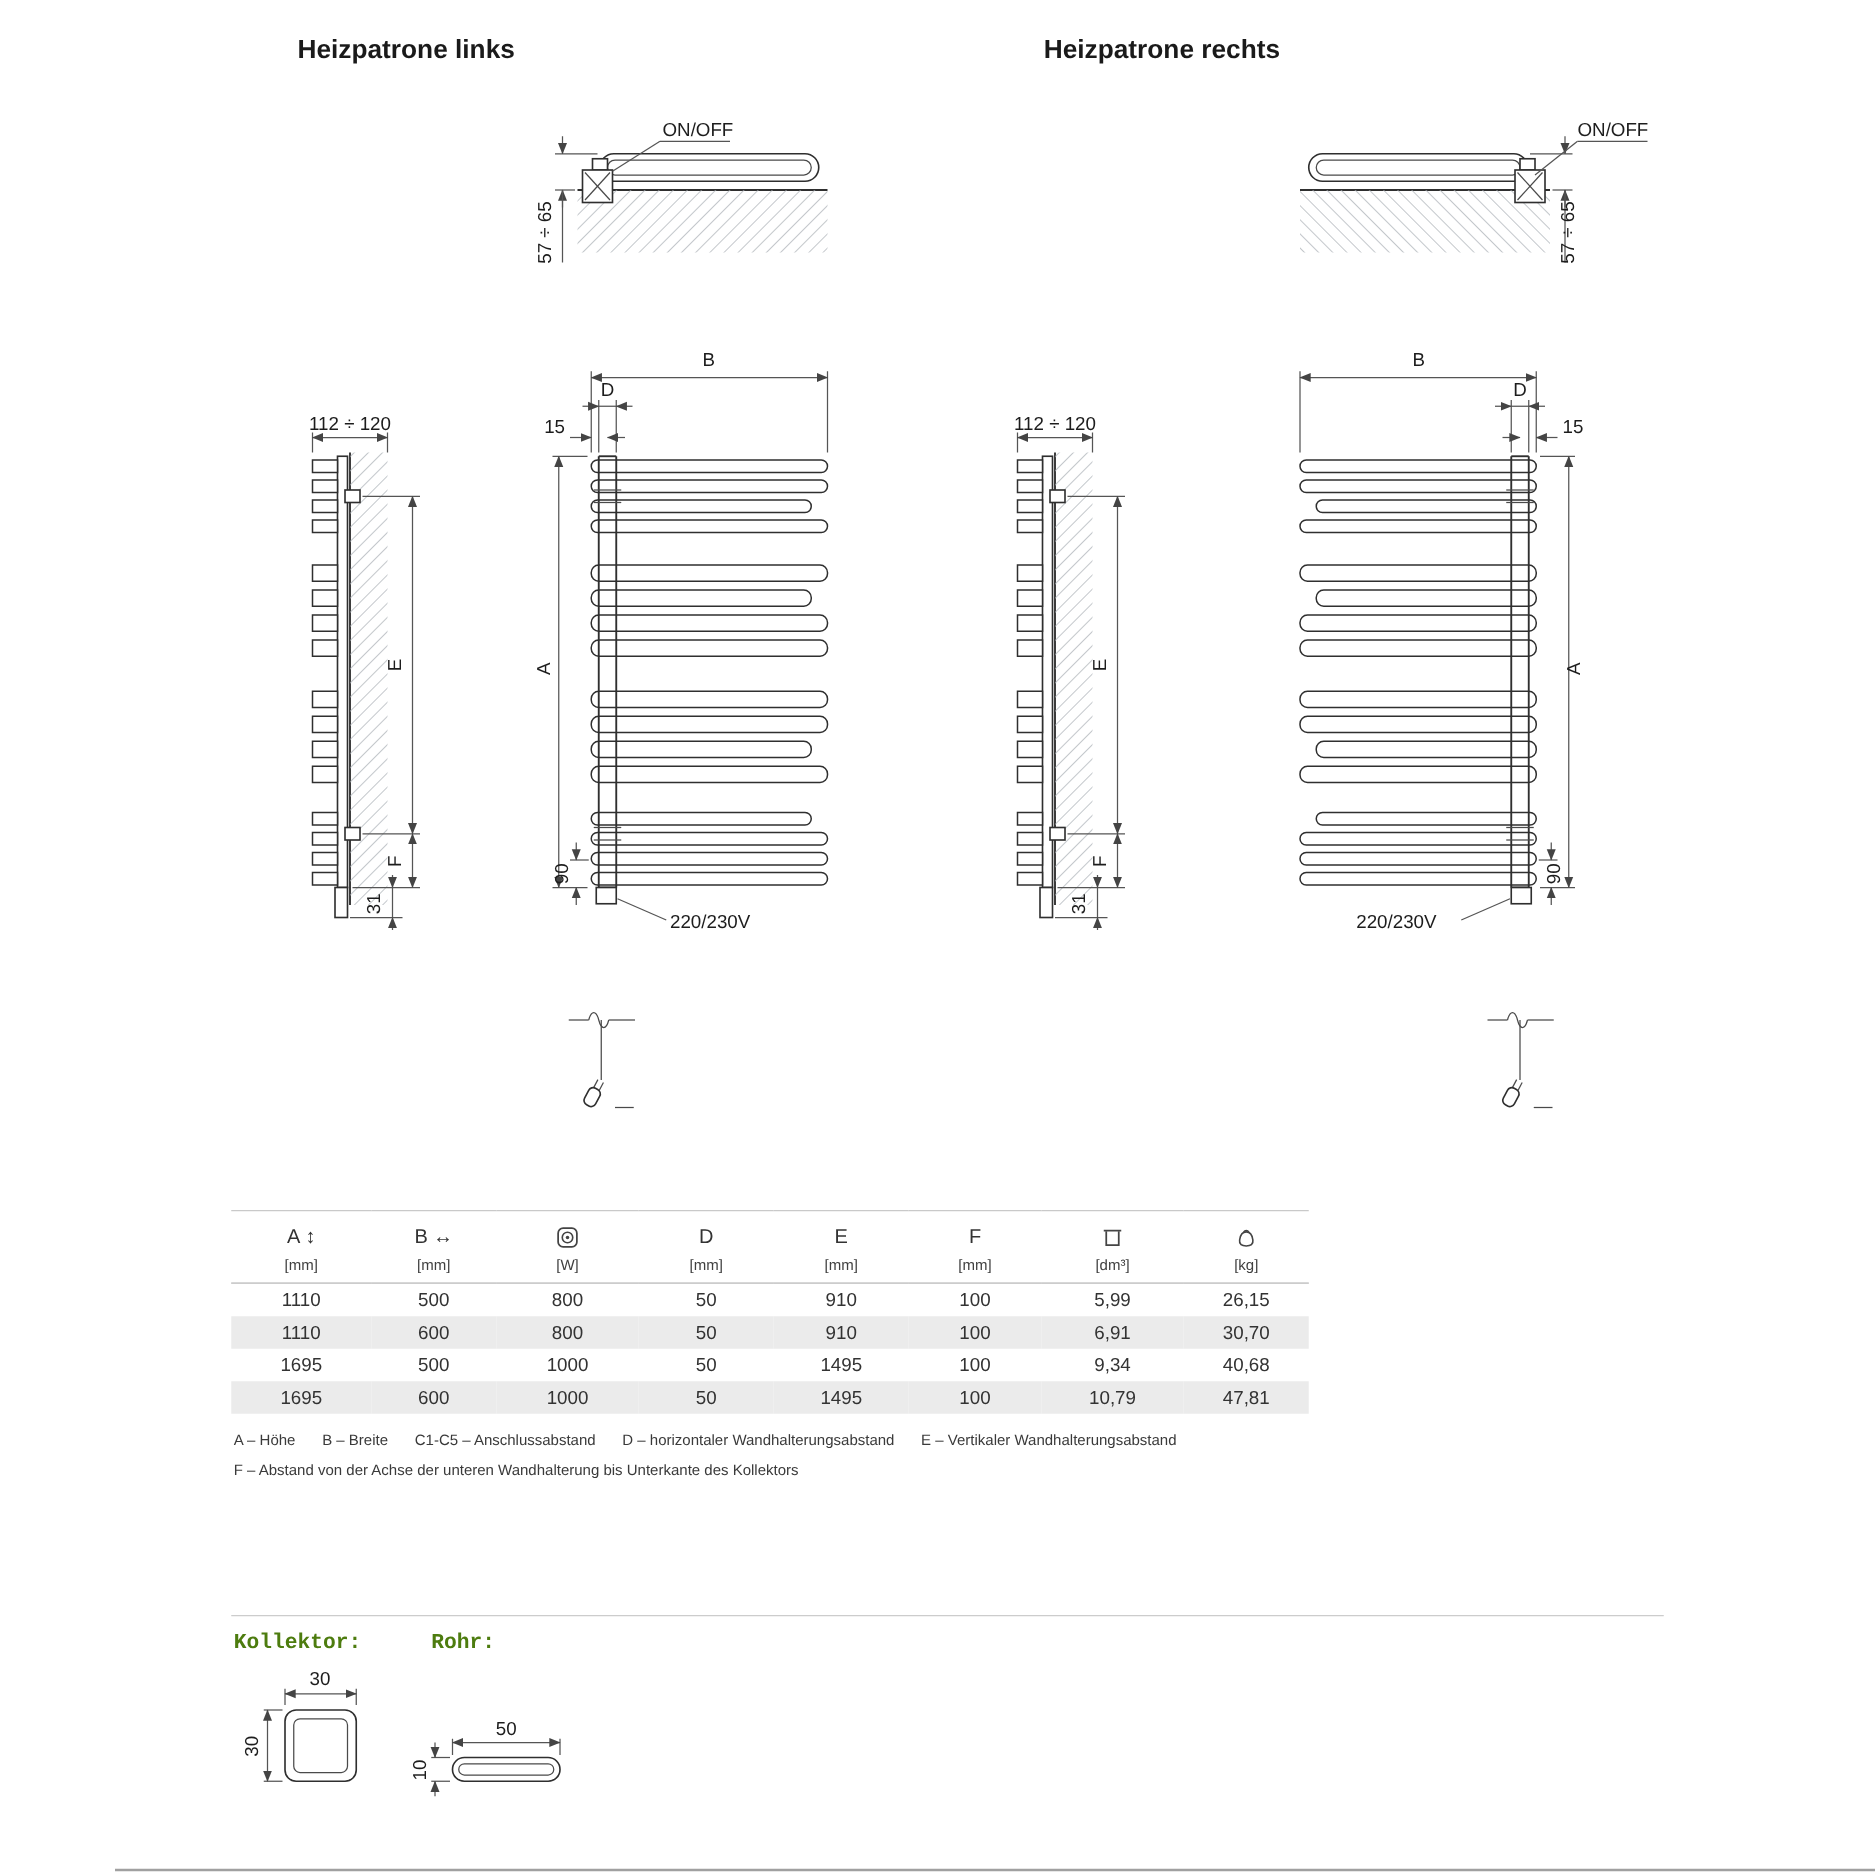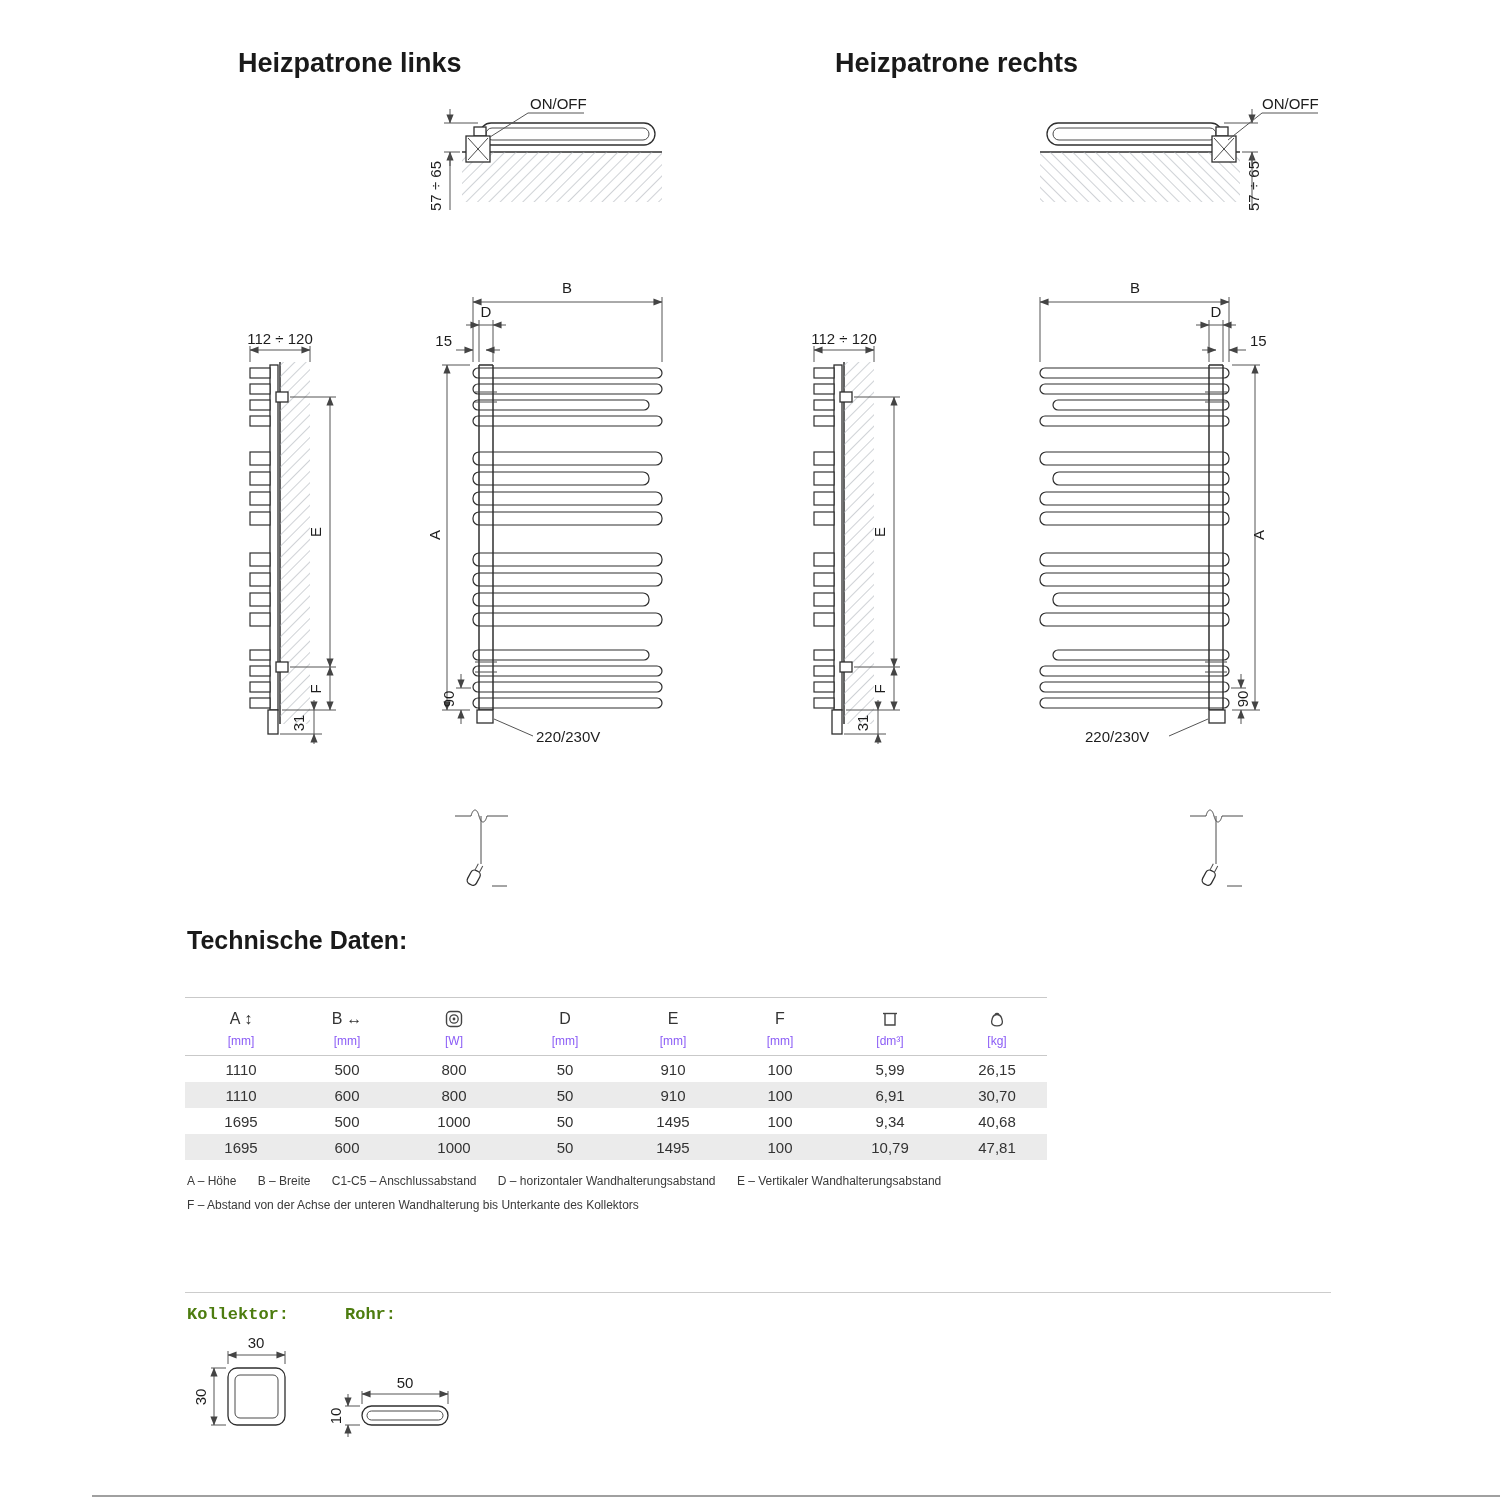--- a/index.html
+++ b/index.html
@@ -1,38 +1,38 @@
 <!DOCTYPE html>
 <html><head>
 <meta charset="utf-8">
 <style>
   html,body{margin:0;padding:0;}
   body{
     width:1500px;height:1500px;background:#ffffff;position:relative;
     font-family:"Liberation Sans",sans-serif;color:#222;overflow:hidden;
   }
-  .title{position:absolute;top:28px;font-size:27px;font-weight:700;color:#1a1a1a;margin-top:20px;}
+  .title{position:absolute;top:28px;font-size:21px;font-weight:700;color:#1a1a1a;}
   .title.left{left:238px;}
   .title.right{left:835px;}
 
   svg text{font-family:"Liberation Sans",sans-serif;font-size:15px;fill:#1d1d1d;}
   .obj{stroke:#2f2f2f;stroke-width:1.5;fill:none;}
   .part{stroke:#2f2f2f;stroke-width:1.3;fill:#ffffff;}
   .tube{stroke:#2f2f2f;stroke-width:1.2;fill:#ffffff;}
   .thin{stroke:#4a4a4a;stroke-width:1;fill:none;}
   .dim{stroke:#555;stroke-width:1;fill:none;}
   .hatch{fill:url(#hatchP);stroke:none;}
 
   .tech{position:absolute;top:926px;left:0;right:0;}
   .tech h2{margin:0 0 0 187px;font-size:25px;font-weight:700;color:#1a1a1a;}
   .specs{display:flex;gap:78px;margin:16px 0 0 187px;font-size:17px;color:#444;}
   table.spec{border-collapse:collapse;margin:42px 0 0 185px;border-top:1px solid #c9c9c9;}
   table.spec th{font-weight:400;padding:9px 0 7px;border-bottom:1px solid #c9c9c9;}
   .h-sym{height:24px;display:flex;align-items:center;justify-content:center;gap:4px;font-size:16px;color:#333;}
-  .h-unit{font-size:12px;color:#8b5cf6;margin-top:3px;text-align:center;}
+  .h-unit{font-size:12px;color:#404040;margin-top:3px;text-align:center;}
   table.spec td{text-align:center;font-size:15px;color:#333;height:26px;padding:0;}
   table.spec tbody tr:nth-child(even){background:#ebebeb;}
   .legend{margin:14px 0 0 187px;font-size:12px;color:#3a3a3a;}
   .legend .row1 span{margin-right:18px;}
   .legend .row2{margin-top:10px;}
   .divider{position:absolute;top:1292px;left:185px;width:1146px;height:1px;background:#cccccc;}
   .sec-label{position:absolute;top:1305px;font-size:17px;font-weight:700;color:#4d7c0f;font-family:Liberation Mono, monospace;}
   .sec-label.kollektor{left:187px;}
   .sec-label.rohr{left:345px;}
   .bottom-line{position:absolute;top:1495px;left:92px;width:1408px;height:2px;background:#a0a0a0;}
@@ -222,21 +222,20 @@
   <text x="1250" y="346">15</text>
   <text text-anchor="middle" transform="rotate(-90 1264 535)" x="1264" y="535">A</text>
   <text text-anchor="middle" transform="rotate(-90 1248 699)" x="1248" y="699">90</text>
   <text text-anchor="middle" transform="rotate(-90 885 532)" x="885" y="532">E</text>
   <text text-anchor="middle" transform="rotate(-90 885 689)" x="885" y="689">F</text>
   <text text-anchor="middle" transform="rotate(-90 868 723)" x="868" y="723">31</text>
   <text x="1085" y="742">220/230V</text>
 </svg>
 
 <div class="tech">
-  <h2>Technische Daten:</h2>
 
   <table class="spec">
     <colgroup>
       <col style="width:112px">
         <col style="width:100px">
         <col style="width:114px">
         <col style="width:108px">
       <col style="width:108px">
         <col style="width:106px">
         <col style="width:114px">

